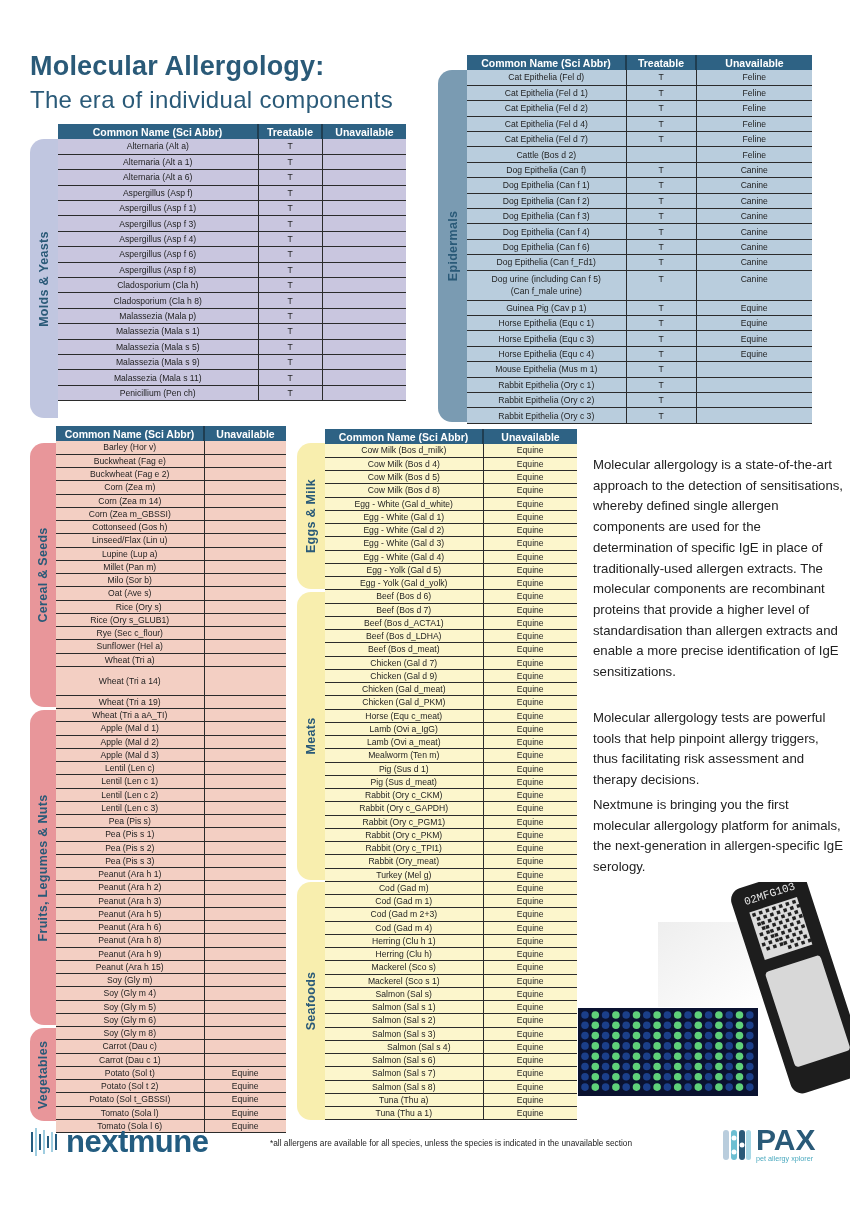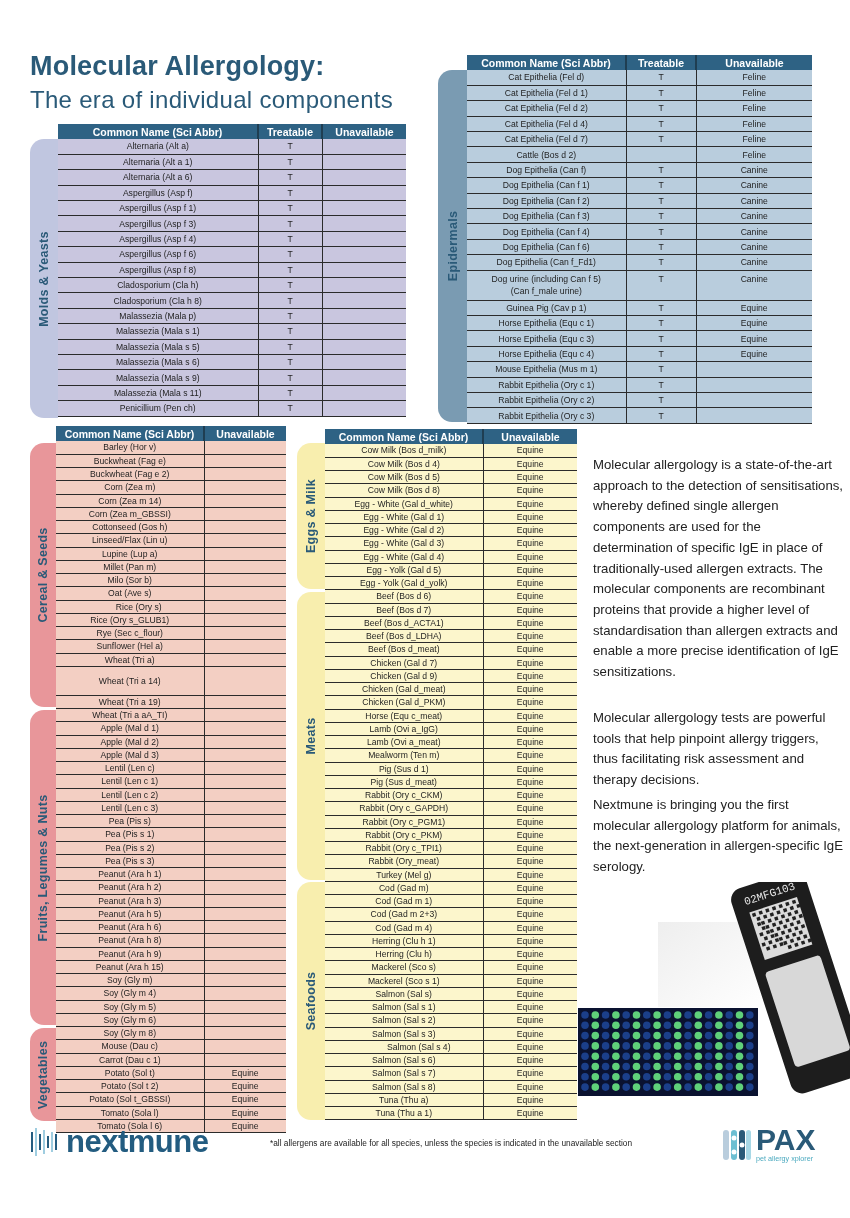--- a/index.html
+++ b/index.html
@@ -138,25 +138,20 @@
           <td>Malassezia (Mala s 1)</td>
           <td>T</td>
           <td></td>
         </tr>
         <tr>
           <td>Malassezia (Mala s 5)</td>
           <td>T</td>
           <td></td>
         </tr>
         <tr>
-          <td>Malassezia (Mala s 6)</td>
-          <td>T</td>
-          <td></td>
-        </tr>
-        <tr>
           <td>Malassezia (Mala s 9)</td>
           <td>T</td>
           <td></td>
         </tr>
         <tr>
           <td>Malassezia (Mala s 11)</td>
           <td>T</td>
           <td></td>
         </tr>
         <tr>
@@ -492,21 +487,21 @@
         </tr>
         <tr>
           <td style="height: 13.25px;">Soy (Gly m 6)</td>
           <td style="height: 13.25px;"></td>
         </tr>
         <tr>
           <td style="height: 13.25px;">Soy (Gly m 8)</td>
           <td style="height: 13.25px;"></td>
         </tr>
         <tr>
-          <td style="height: 13.25px;">Mouse (Dau c)</td>
+          <td style="height: 13.25px;">Carrot (Dau c)</td>
           <td style="height: 13.25px;"></td>
         </tr>
         <tr>
           <td style="height: 13.25px;">Carrot (Dau c 1)</td>
           <td style="height: 13.25px;"></td>
         </tr>
         <tr>
           <td style="height: 13.25px;">Potato (Sol t)</td>
           <td style="height: 13.25px;">Equine</td>
         </tr>

